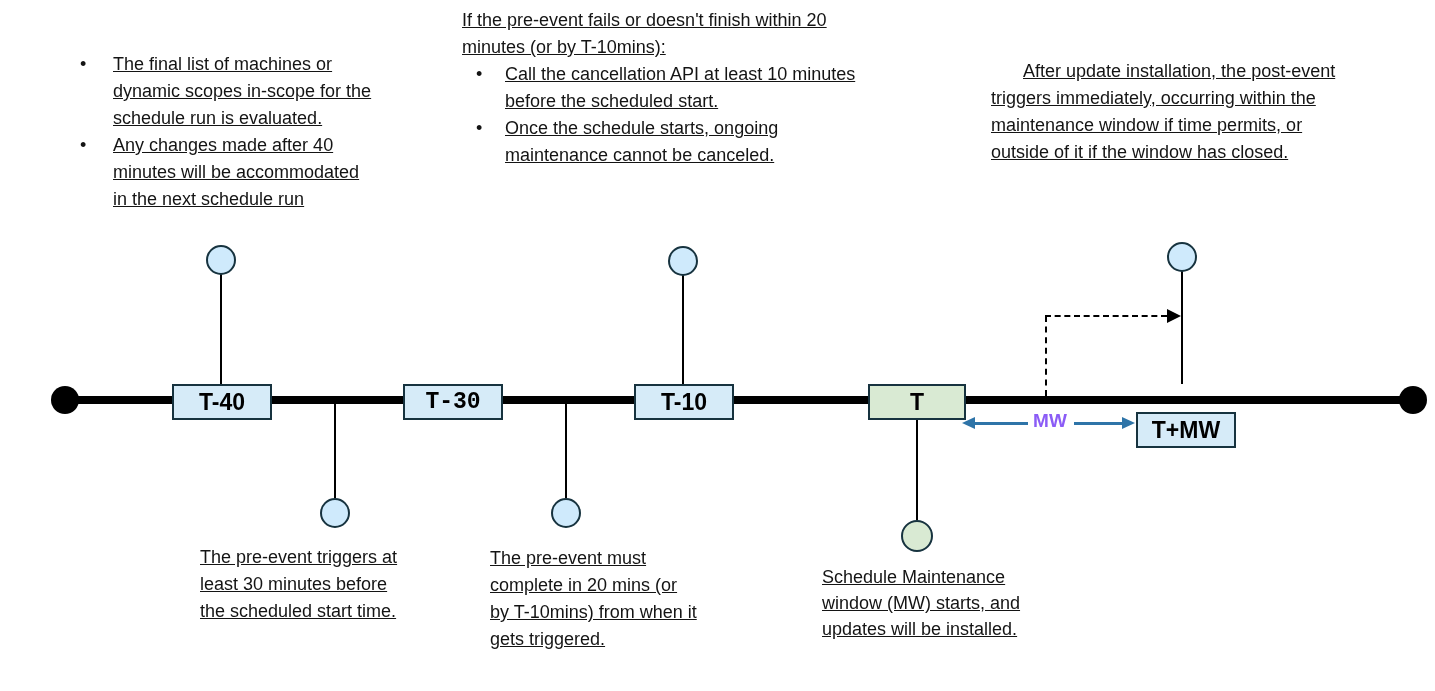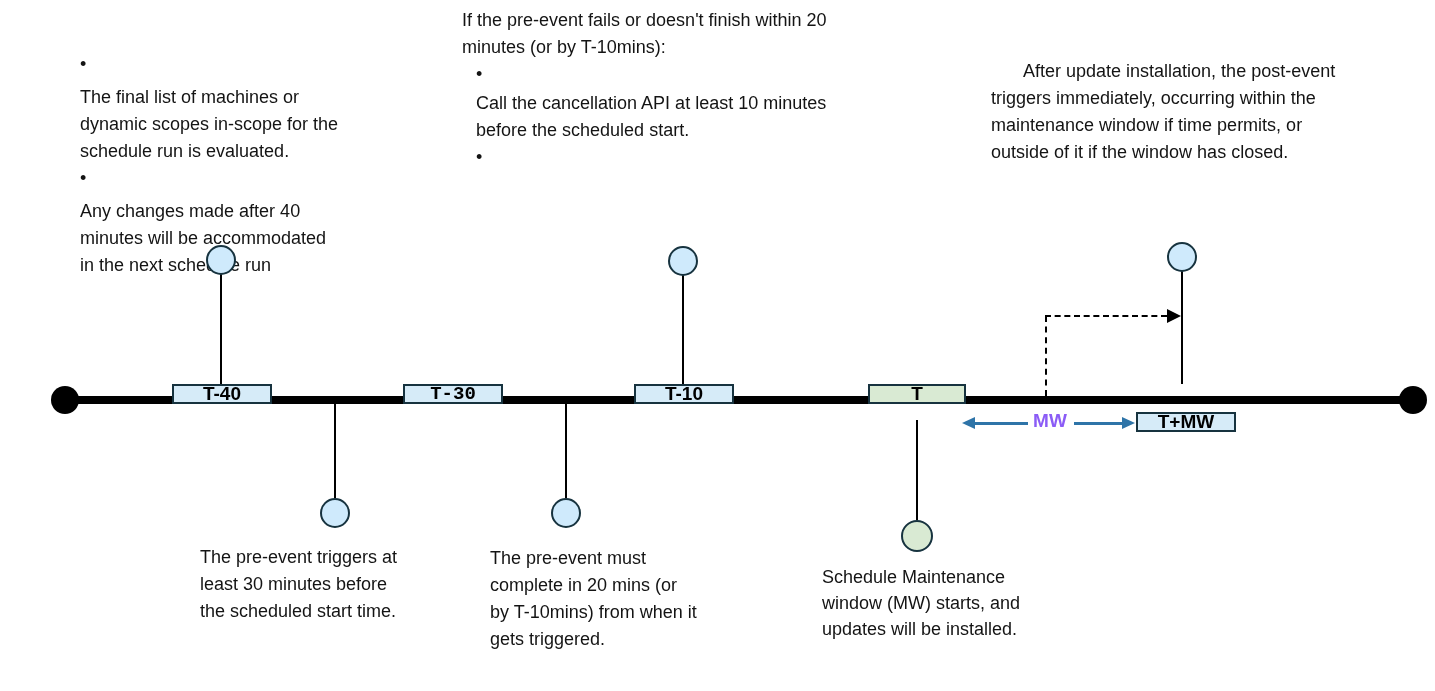--- a/index.html
+++ b/index.html
@@ -1,34 +1,34 @@
 <!DOCTYPE html>
 <html style="--box-blue-fill: #d6ebf8; --circle-blue-fill: #cfeafc; --box-green-fill: #d9ead3; --shape-border: #17333f; --arrow-blue: #2e74a8;"><head>
 <meta charset="utf-8">
 <style>
   html,body{margin:0;padding:0;background:#ffffff;}
   .canvas{
     position:relative;width:1435px;height:691px;background:#ffffff;overflow:hidden;
     font-family:"Liberation Sans","DejaVu Sans",sans-serif;color:#111111;
   }
-  .pre{white-space:pre-line;}
+  .pre{white-space:pre-line;text-decoration:underline;}
   .note{position:absolute;font-size:18px;line-height:27px;color:#141414;}
-  .bullet-row{display:flex;align-items:flex-start;flex-direction:column;}
+  .bullet-row{display:flex;align-items:flex-start;}
   .bullet-row .marker{flex:0 0 33px;text-align:left;}
   .bullet-row .marker::before{content:"\2022";font-size:18px;}
   
   .tl-line{position:absolute;left:65px;top:396px;width:1348px;height:8px;background:#000;}
   .tl-dot{position:absolute;width:28px;height:28px;border-radius:50%;background:#000;top:386px;}
   .tl-dot.left{left:51px;}
   .tl-dot.right{left:1399px;}
   
   .milestone{
-    position:absolute;top:384px;height:20px;box-sizing:border-box;
+    position:absolute;top:384px;height:36px;box-sizing:border-box;
     border:2.5px solid var(--shape-border);display:flex;align-items:center;justify-content:center;
-    font-weight:700;font-size:19px;color:#000;
+    font-weight:700;font-size:23px;color:#000;
   }
   .m-blue{background:var(--box-blue-fill);}
   .m-green{background:var(--box-green-fill);}
   .m-t40{left:172px;width:100px;}
   .m-t30{left:403px;width:100px;font-family:Liberation Mono, monospace;}
   .m-t10{left:634px;width:100px;}
   .m-t{left:868px;width:98px;}
   .m-tmw{left:1136px;width:100px;margin-top:28px;}
   
   .vline{position:absolute;width:2px;background:#000;}
@@ -85,20 +85,22 @@
   <div class="note n-topmid">
     <div class="pre intro">If the pre-event fails or doesn't finish within 20
 minutes (or by T-10mins):</div>
     <div class="bullet-row" style="padding-left:14px;">
       <span class="marker" style="flex-basis:29px;"></span>
       <span class="pre">Call the cancellation API at least 10 minutes
 before the scheduled start.</span>
     </div>
     <div class="bullet-row" style="padding-left:14px;">
       <span class="marker" style="flex-basis:29px;"></span>
+      <span class="pre">Once the schedule starts, ongoing
+maintenance cannot be canceled.</span>
     </div>
   </div>
 
   <div class="note n-topright pre">After update installation, the post-event
 triggers immediately, occurring within the
 maintenance window if time permits, or
 outside of it if the window has closed.</div>
 
   <div class="tl-line"></div>
   <div class="tl-dot left"></div>

